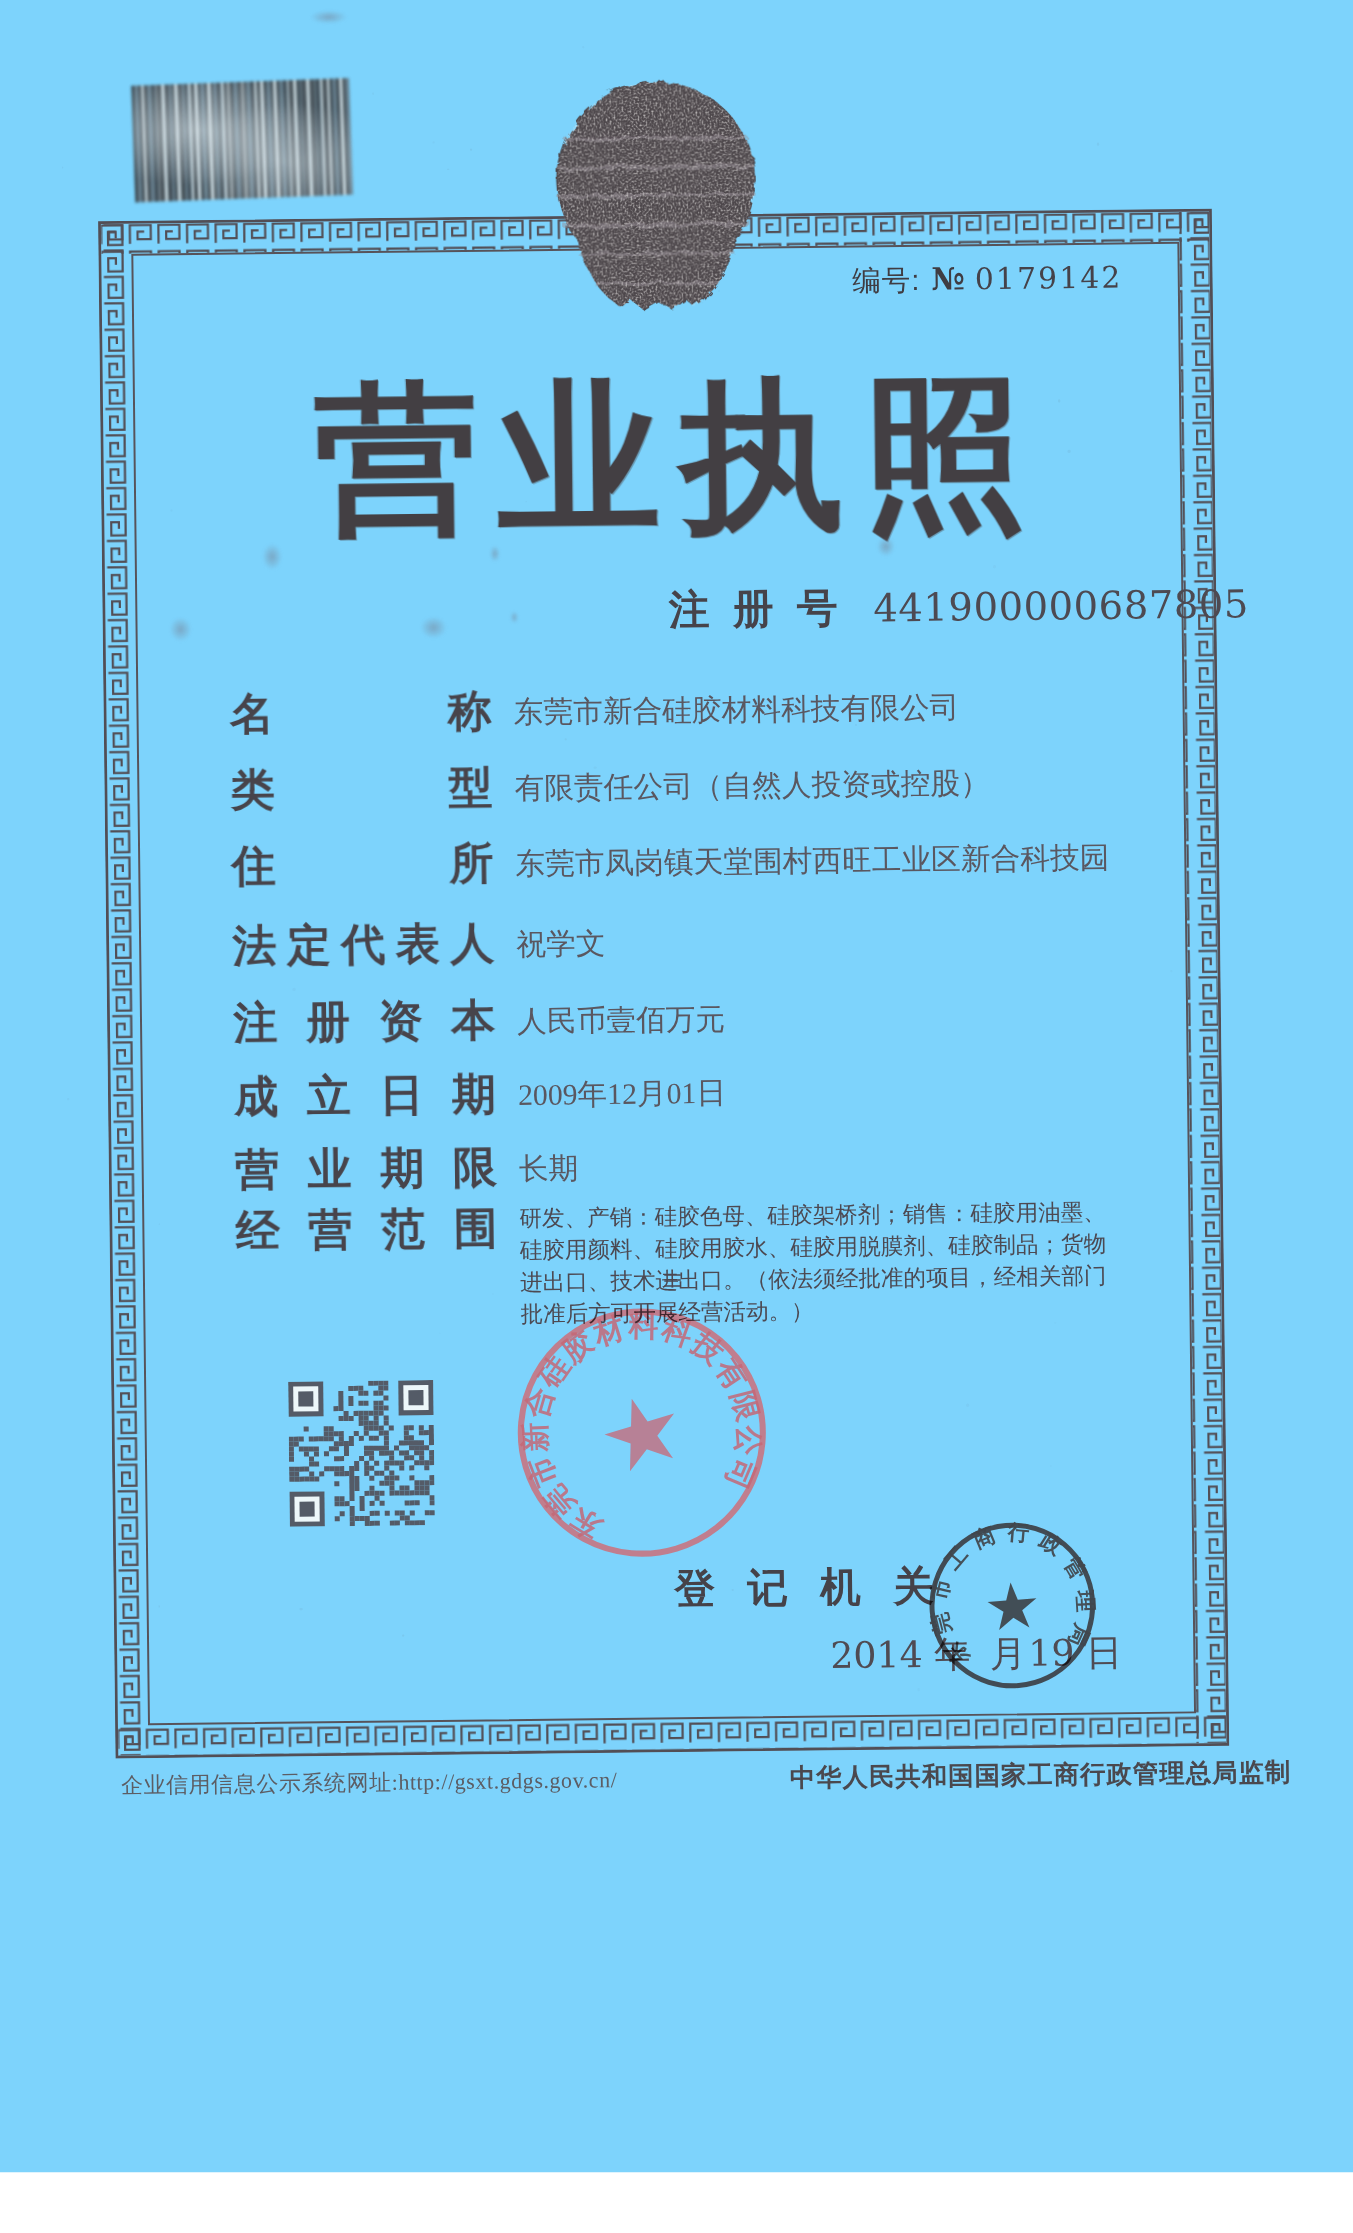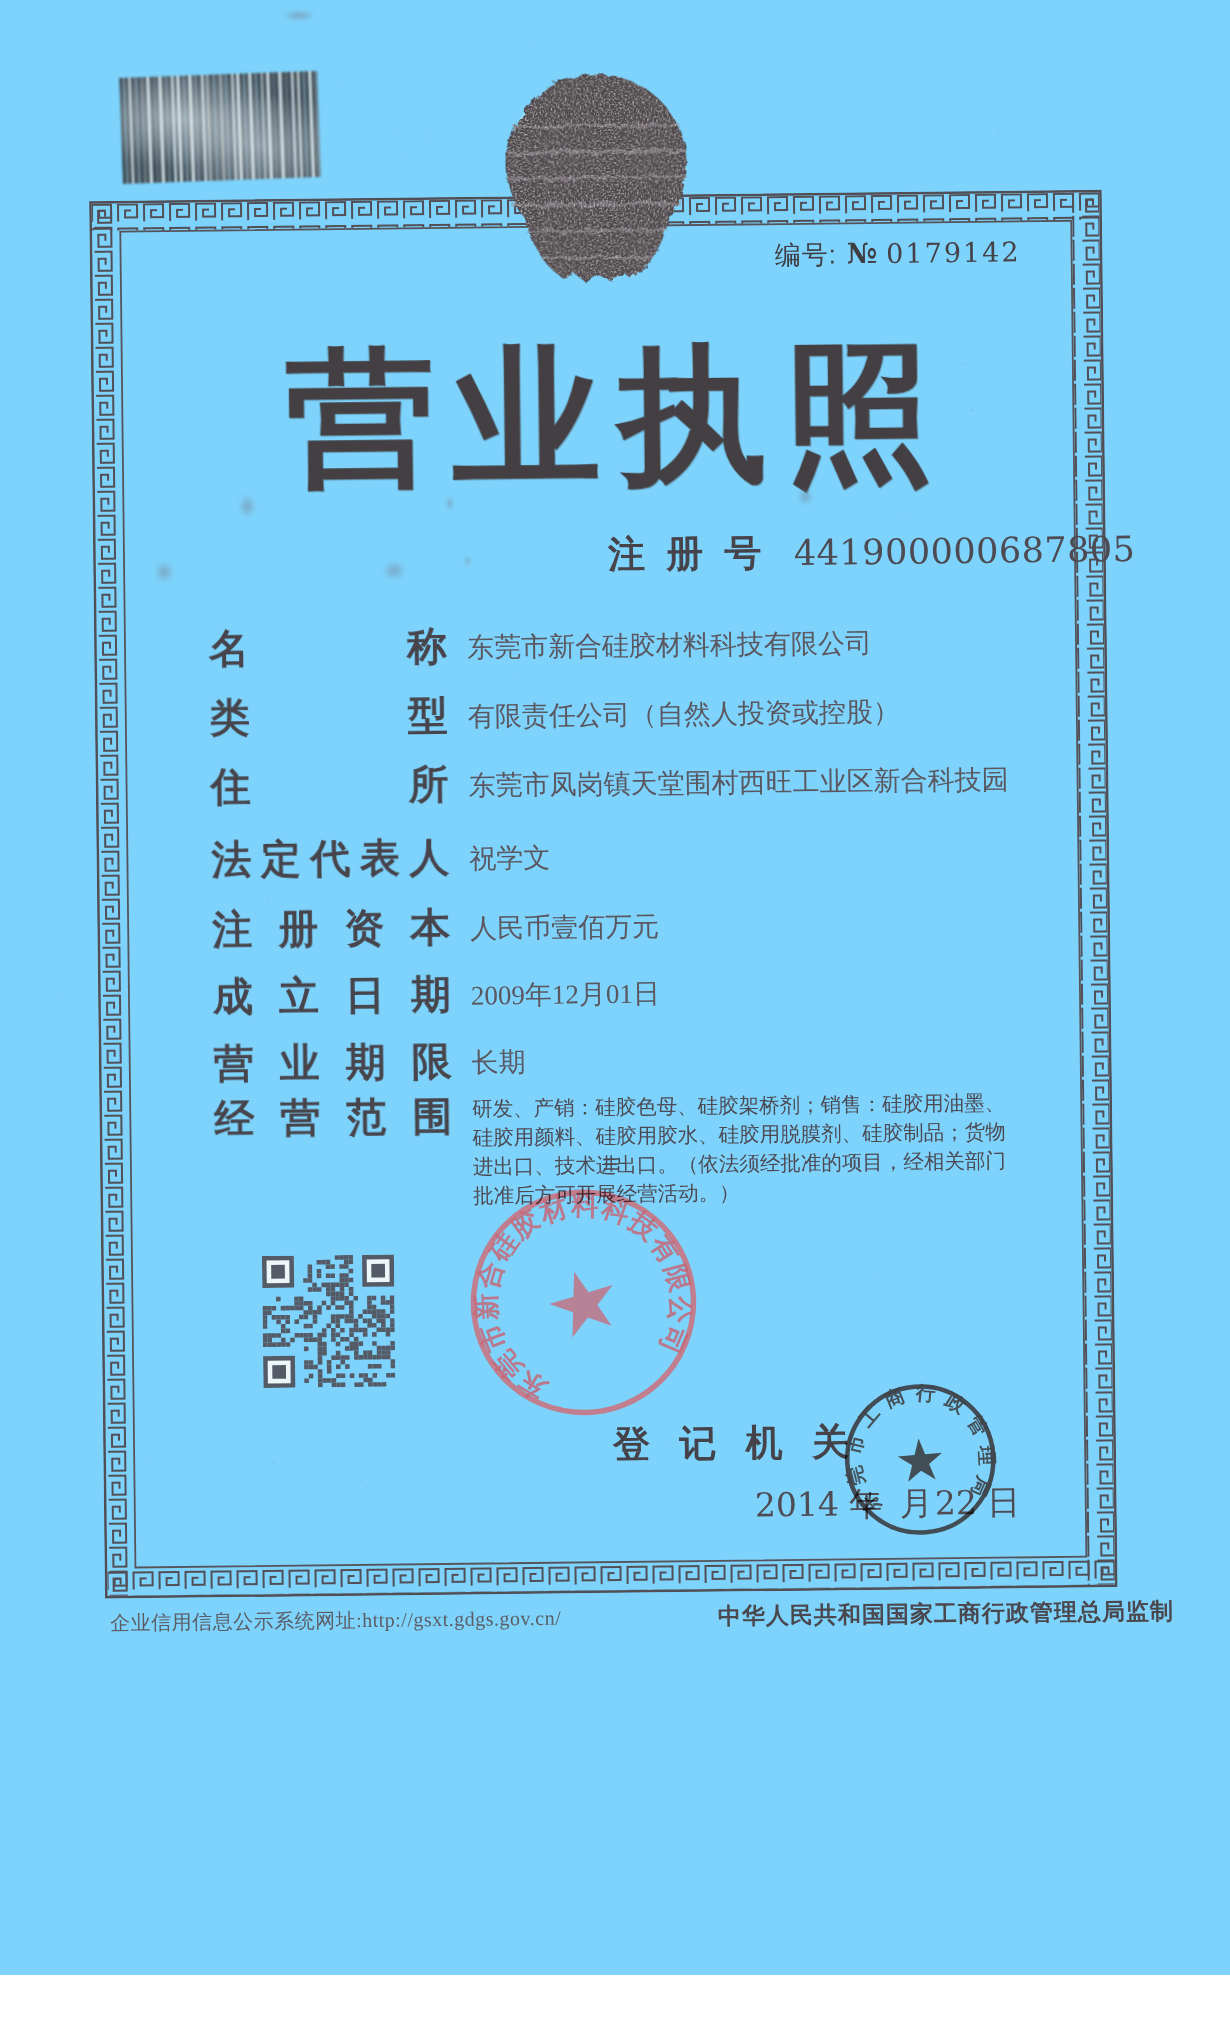--- a/index.html
+++ b/index.html
@@ -486,21 +486,21 @@
         <text font-size="27" fill="#cb5f6b" font-weight="bold" opacity="0.85" font-family="Liberation Serif, DejaVu Serif, serif">
           <textPath href="#csealArc" startOffset="2" textLength="428">东莞市新合硅胶材料科技有限公司</textPath>
         </text>
         <text x="120" y="150" font-size="86" text-anchor="middle" fill="#cf606d" opacity="0.78">★</text>
       </g>
     </svg>
 
     <div class="registrar">登 记 机 关</div>
     <div class="dateseg d-year">2014 年</div>
     <div class="dateseg d-month">月</div>
-    <div class="dateseg d-day">22 日</div>
+    <div class="dateseg d-day">19 日</div>
 
     <svg class="rstamp" viewBox="0 0 170 170">
       <g transform="rotate(-4 85 85)">
         <circle cx="85" cy="85" r="73" fill="none" stroke="#343032" stroke-width="4.5" opacity="0.92"></circle>
         <path id="rstampArc" d="M44.9,129.6 A60,60 0 1 1 125.1,129.6" fill="none"></path>
         <text font-size="19.5" fill="#3a3638" font-weight="bold" opacity="0.92" font-family="Liberation Serif, DejaVu Serif, serif">
           <textPath href="#rstampArc" startOffset="2" textLength="276">东莞市工商行政管理局</textPath>
         </text>
         <text x="85" y="106" font-size="58" text-anchor="middle" fill="#363233" opacity="0.92">★</text>
       </g>

